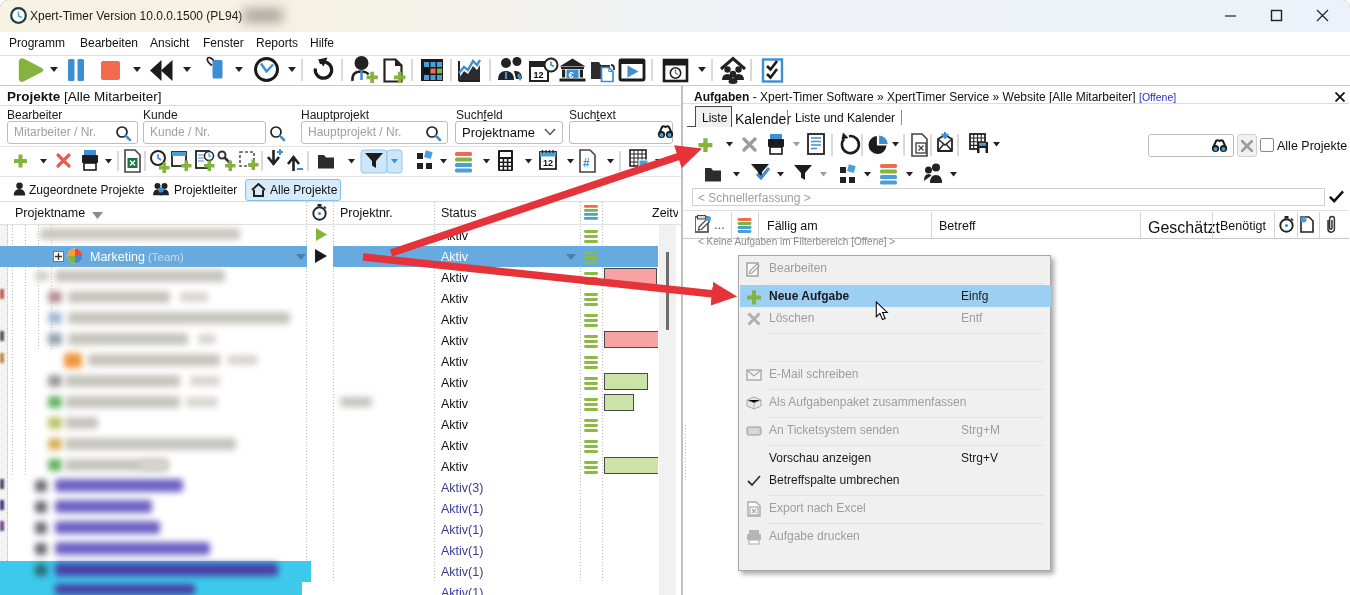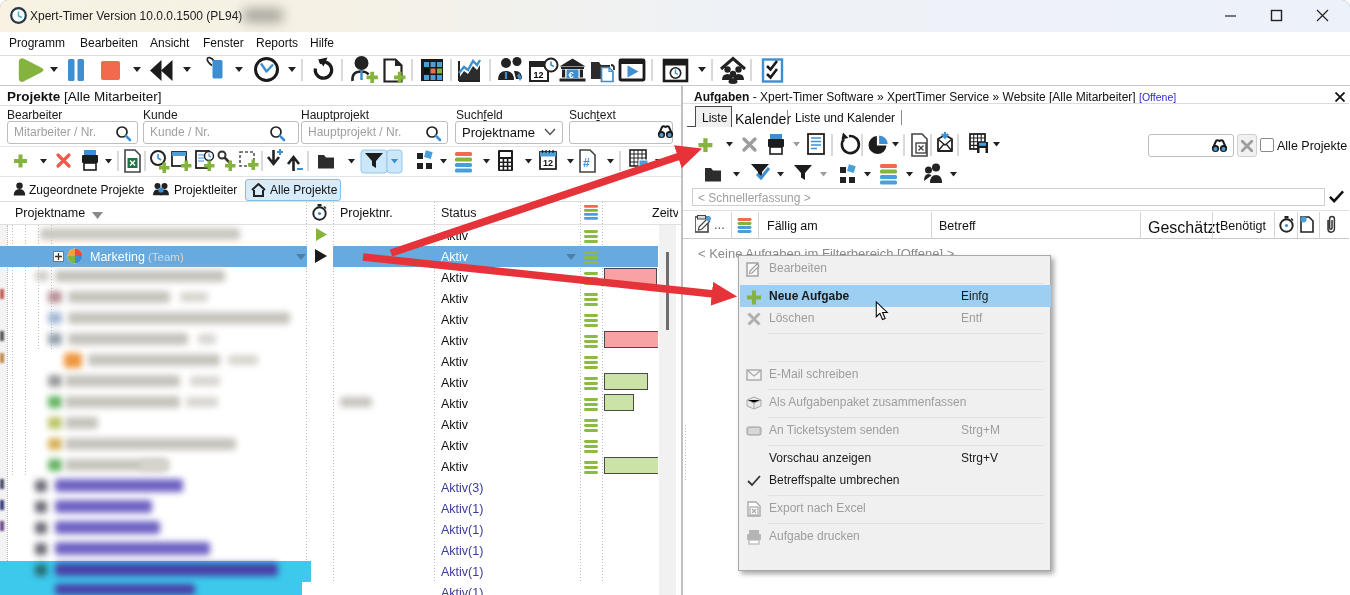--- a/index.html
+++ b/index.html
@@ -185,21 +185,21 @@
       <div class="lbl" style="left:143px;top:22px">Kunde</div>
       <div class="lbl" style="left:301px;top:22px">Hauptprojekt</div>
       <div class="lbl" style="left:456px;top:22px">Such<u>f</u>eld</div>
       <div class="lbl" style="left:569px;top:22px">Such<u>t</u>ext</div>
 
       <div class="inp" style="left:7px;top:35px;width:131px">Mitarbeiter / Nr.</div>
       <svg class="abs" style="left:115px;top:39px" width="17" height="17" viewBox="0 0 17 17">
           <circle cx="7" cy="7" r="5" fill="none" stroke="#222" stroke-width="1.7"></circle>
           <path d="M10.7 10.7 L15 15" stroke="#3e8ed2" stroke-width="2.6" stroke-linecap="round"></path>
         </svg>
-      <div class="inp" style="left:143px;top:35px;width:156px">Kunde / Nr.</div>
+      <div class="inp" style="left:143px;top:35px;width:123px">Kunde / Nr.</div>
       <svg class="abs" style="left:269px;top:39px" width="17" height="17" viewBox="0 0 17 17">
           <circle cx="7" cy="7" r="5" fill="none" stroke="#222" stroke-width="1.7"></circle>
           <path d="M10.7 10.7 L15 15" stroke="#3e8ed2" stroke-width="2.6" stroke-linecap="round"></path>
         </svg>
       <div class="inp" style="left:301px;top:35px;width:147px">Hauptprojekt / Nr.</div>
       <svg class="abs" style="left:425px;top:39px" width="17" height="17" viewBox="0 0 17 17">
           <circle cx="7" cy="7" r="5" fill="none" stroke="#222" stroke-width="1.7"></circle>
           <path d="M10.7 10.7 L15 15" stroke="#3e8ed2" stroke-width="2.6" stroke-linecap="round"></path>
         </svg>
       <div class="inp" style="left:455px;top:35px;width:108px;color:#111;font-size:13px">Projektname</div>
@@ -715,21 +715,21 @@
       <svg class="abs" style="left:617px;top:130px" width="14" height="17" viewBox="0 0 14 17">
           <path d="M1 1 h8 l4 4 v11 h-12 Z" fill="#fff" stroke="#222" stroke-width="1.6"></path>
           <circle cx="3.5" cy="3.5" r="3" fill="#4a9fd8"></circle>
         </svg>
       <div class="abs" style="left:636px;top:126px;width:1px;height:26px;background:#d5d5d5"></div>
       <svg class="abs" style="left:643px;top:129px" width="11" height="19" viewBox="0 0 11 19">
           <path d="M2 5 v9 a3.2 3.2 0 0 0 6.4 0 V4 a2.4 2.4 0 0 0 -4.8 0 v9 a1.2 1.2 0 0 0 2.4 0 V5" fill="none" stroke="#333" stroke-width="1.5"></path>
         </svg>
       <div class="abs" style="left:0;top:152px;width:666px;height:1px;background:#c9c9c9"></div>
 
-      <div class="abs" style="left:15px;top:160px;font-size:13px;color:#8a8a8a">&lt; Keine Aufgaben im Filterbereich [Offene] &gt;</div>
+      <div class="abs" style="left:15px;top:150px;font-size:10px;color:#8a8a8a">&lt; Keine Aufgaben im Filterbereich [Offene] &gt;</div>
     </div>
   </div>
   <div class="dotv" style="left:685px;top:425px;height:55px"></div>
 
   <div id="ctxmenu" class="abs" style="left:738px;top:255px;width:313px;height:316px;background:#f0f0f0;border:1px solid #a8a8a8;box-shadow:3px 3px 5px rgba(0,0,0,0.35)">
     <div class="ctxitem ctxdis" style="top:2px">
         <svg class="cicon" viewBox="0 0 16 16">
           <rect x="1" y="2" width="11" height="13" fill="#f8f8f8" stroke="#9d9d9d" stroke-width="1.4"></rect>
           <path d="M4 10 L11 3 L13 5 L6 12 L3.5 12.5 Z" fill="#fff" stroke="#9d9d9d" stroke-width="1.1"></path>
         </svg>

